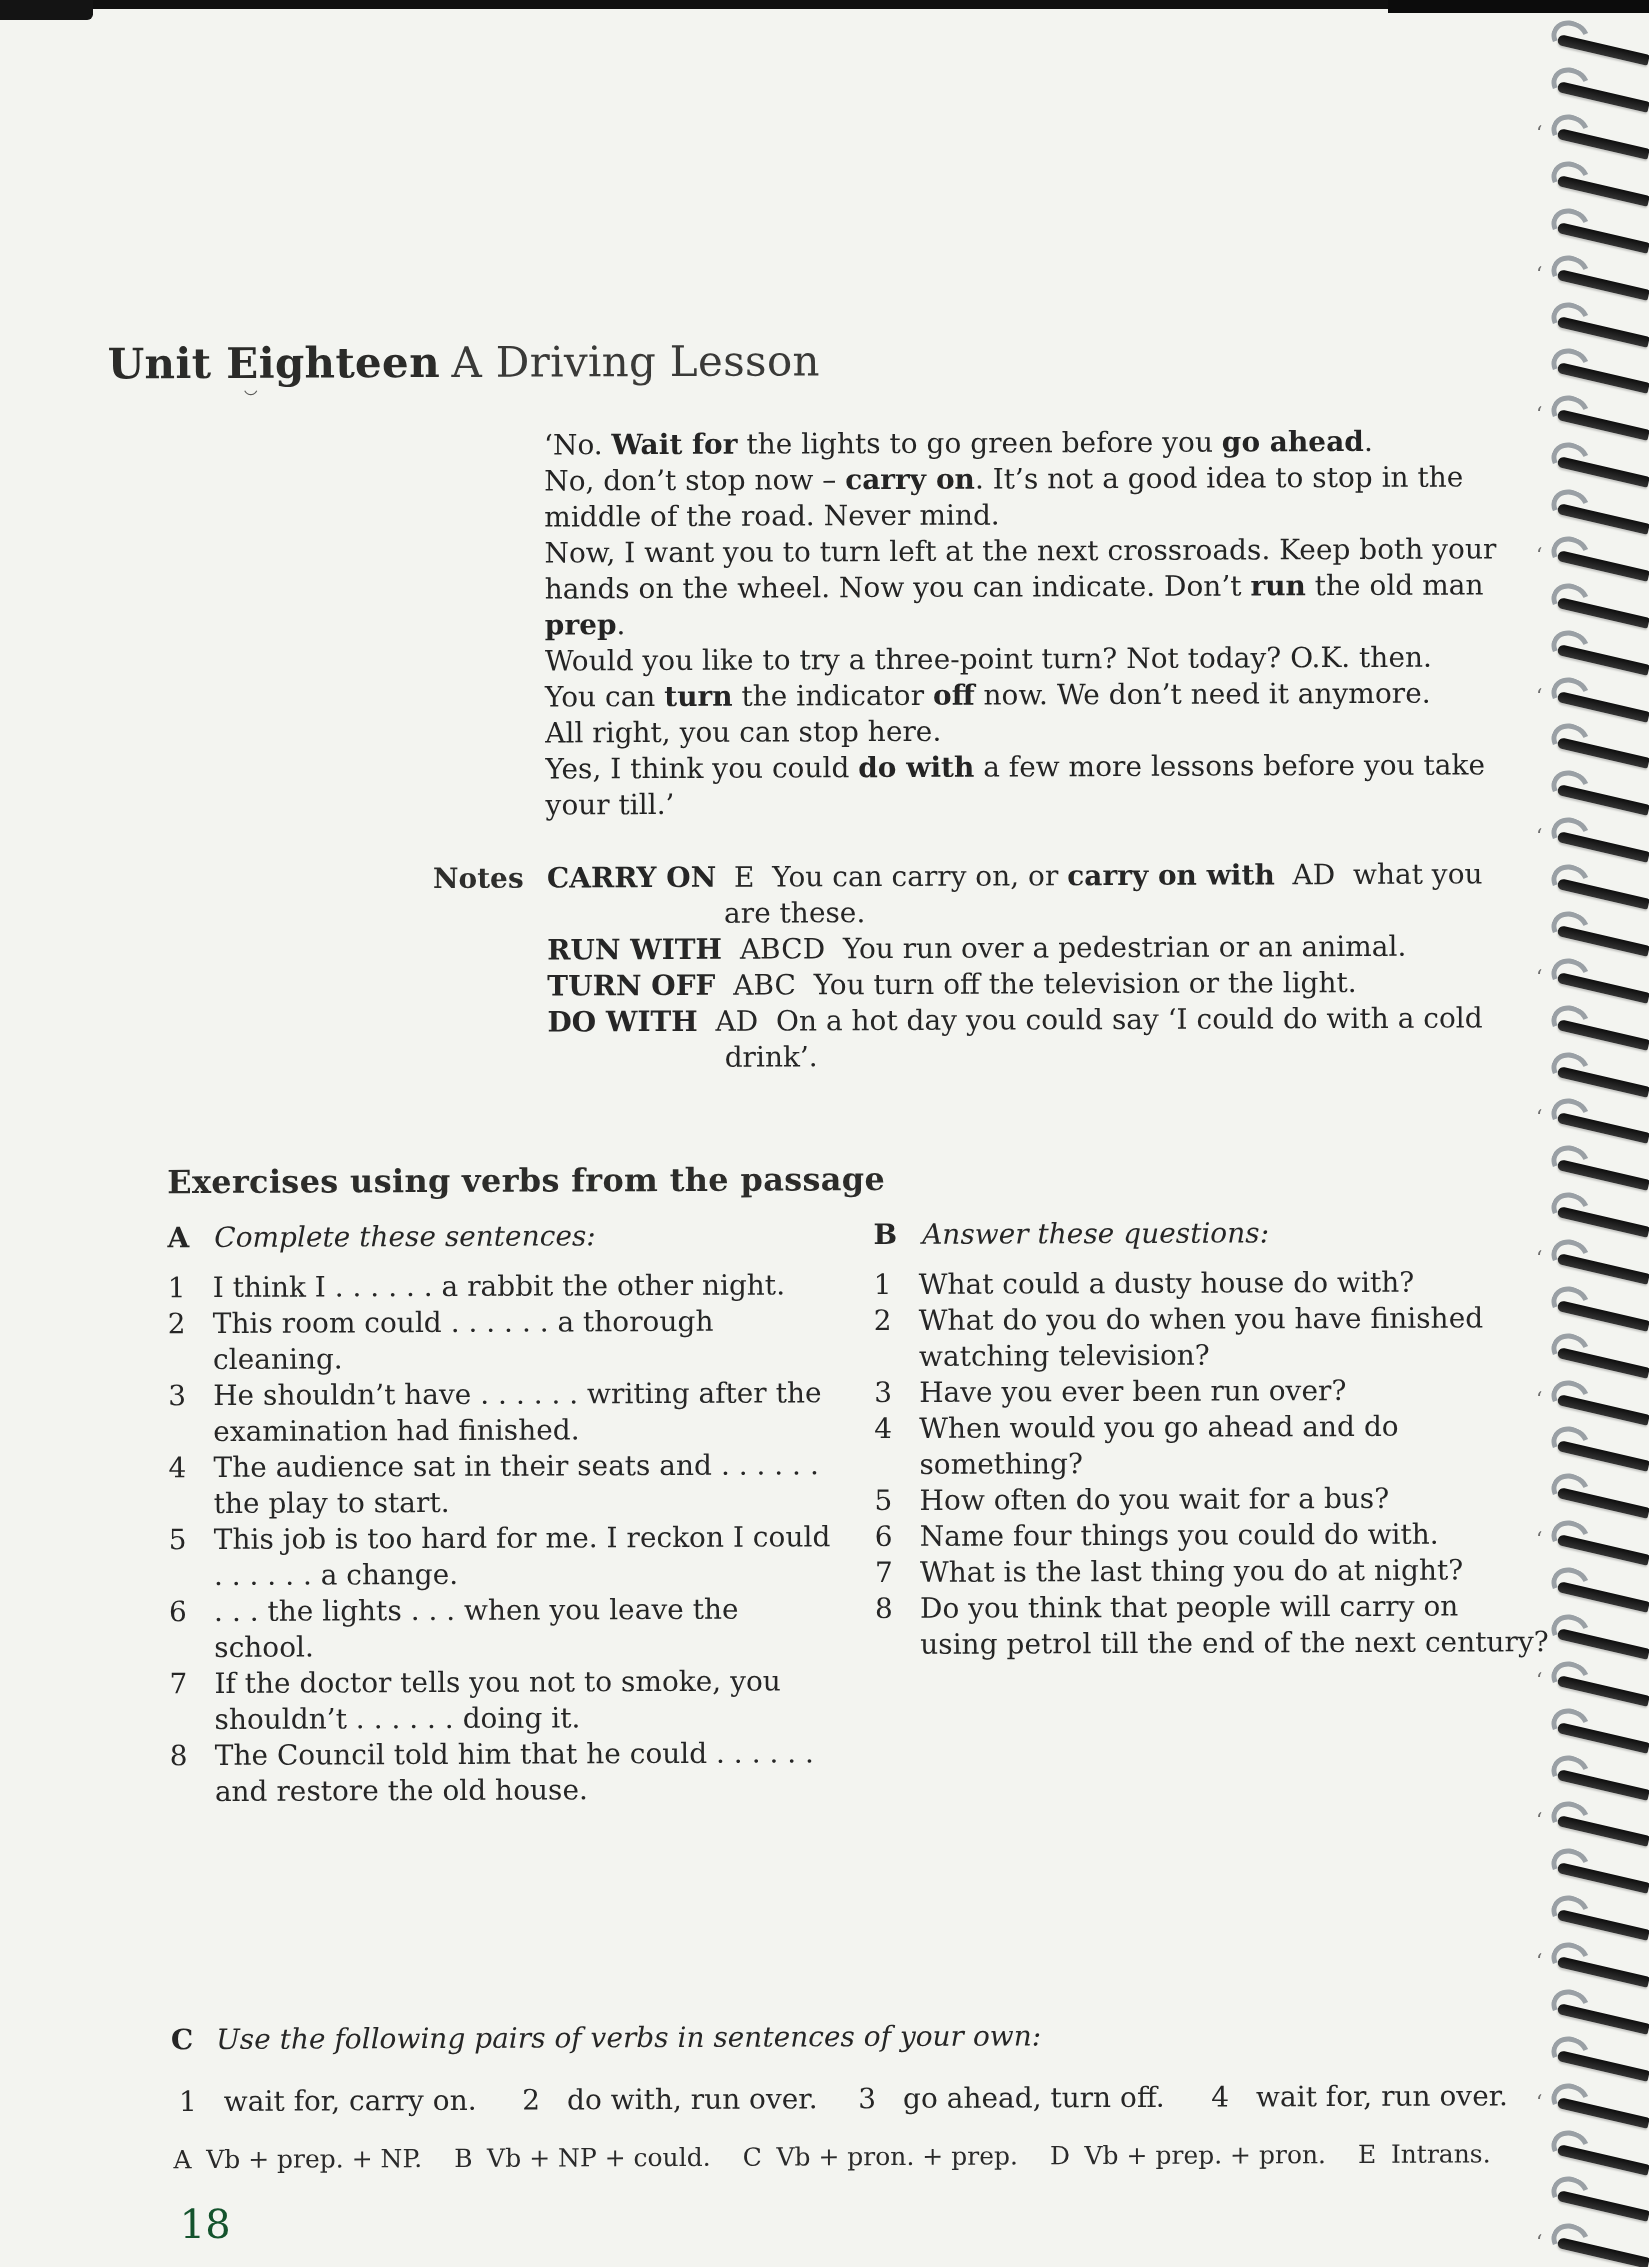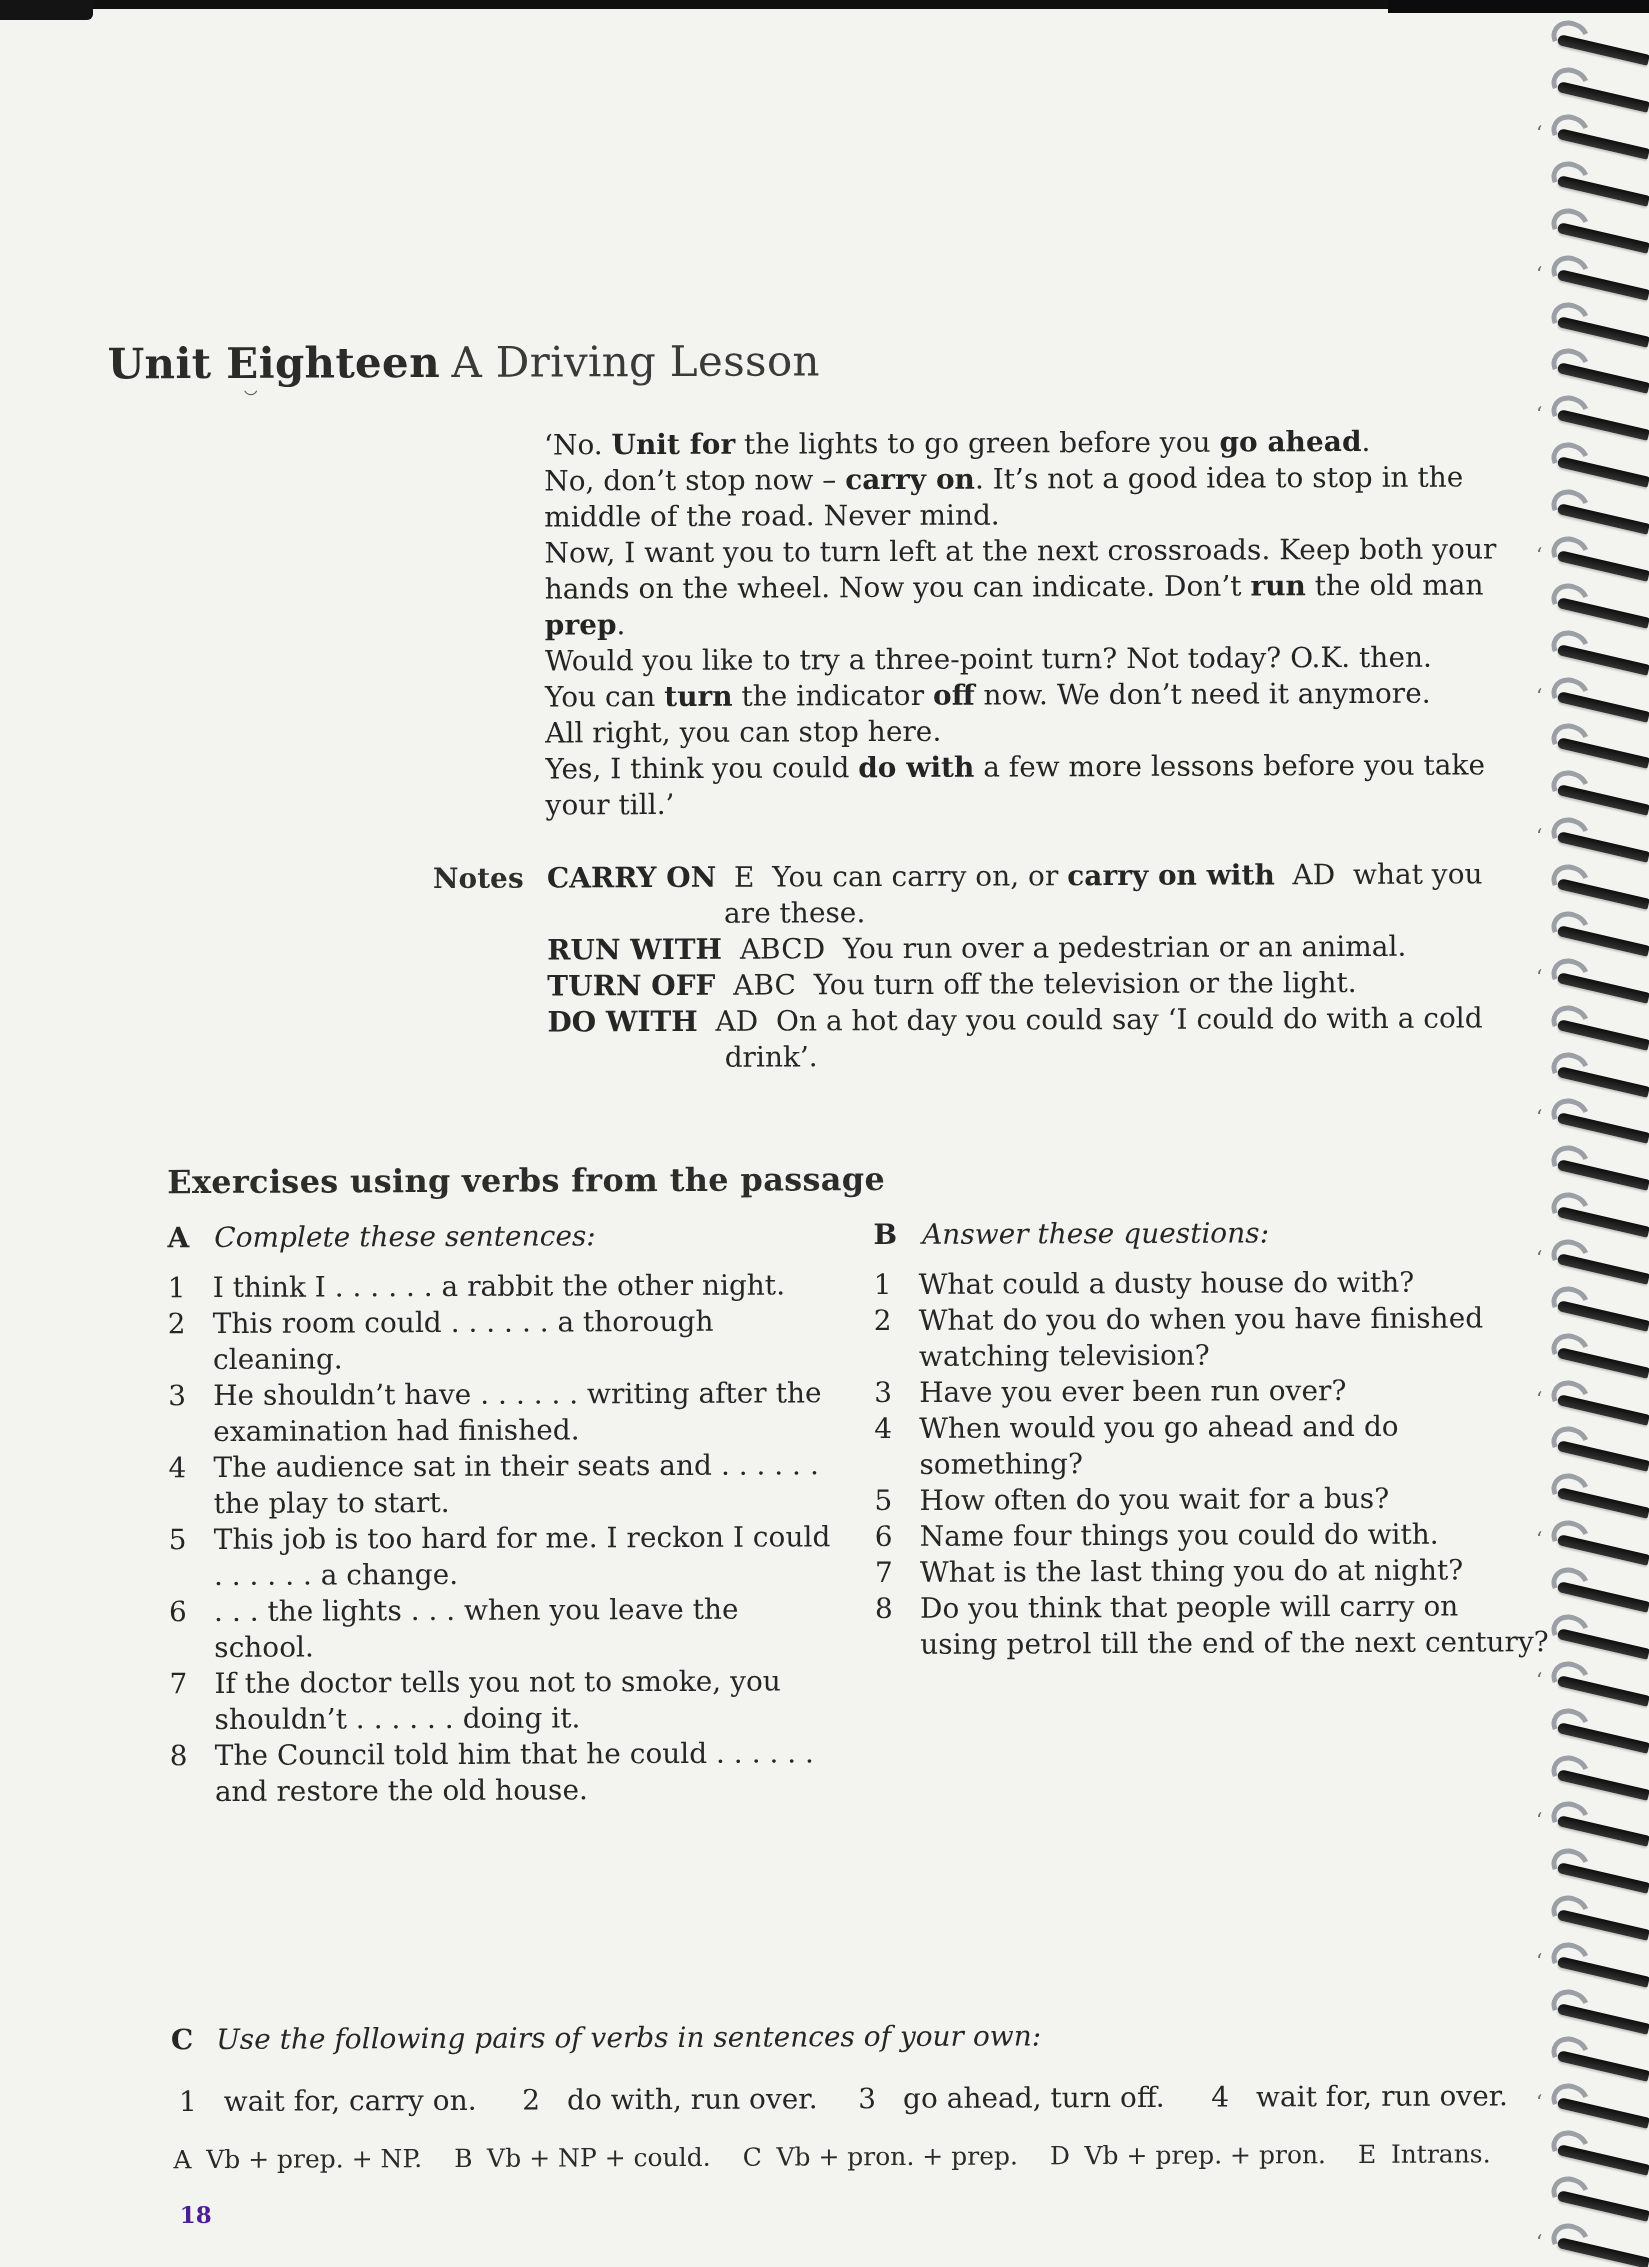--- a/index.html
+++ b/index.html
@@ -78,32 +78,32 @@
   .c-items{position:relative;height:43px;margin-top:26px;}
   .c-item{position:absolute;top:0;white-space:nowrap;}
   .c-item .cnum{margin-right:27px;}
   .c1{left:7.8px;} .c2{left:351px;} .c3{left:687px;} .c4{left:1040px;}
 
   
   .gkey{position:absolute;left:167px;top:2143px;font-size:25px;display:flex;white-space:nowrap;color:#2a2a2a;}
   .gk-item{margin-right:32px;}
   .gk-item .gl{margin-right:14.6px;}
 
-  .page-num{position:absolute;left:173px;top:2199px;font-size:23px;color:#4c1d95;font-weight:bold;}
+  .page-num{position:absolute;left:173px;top:2199px;font-size:40px;color:#14532d;}
 </style>
 </head>
 <body>
 
 <div class="content">
 
   <h1 class="title"><span class="tbold">Unit Eighteen</span><span class="trest">A Driving Lesson</span></h1>
   <span class="pen-mark">‿</span>
 
   <div class="passage">
-    <div class="pline"><span>‘No. </span><span class="b">Unit for</span><span> the lights to go green before you </span><span class="b">go ahead</span><span>.</span></div>
+    <div class="pline"><span>‘No. </span><span class="b">Wait for</span><span> the lights to go green before you </span><span class="b">go ahead</span><span>.</span></div>
     <div class="pline"><span>No, don’t stop now – </span><span class="b">carry on</span><span>. It’s not a good idea to stop in the</span></div>
     <div class="pline"><span>middle of the road. Never mind.</span></div>
     <div class="pline"><span>Now, I want you to turn left at the next crossroads. Keep both your</span></div>
     <div class="pline"><span>hands on the wheel. Now you can indicate. Don’t </span><span class="b">run</span><span> the old man</span></div>
     <div class="pline"><span class="b">prep</span><span>.</span></div>
     <div class="pline"><span>Would you like to try a three-point turn? Not today? O.K. then.</span></div>
     <div class="pline"><span>You can </span><span class="b">turn</span><span> the indicator </span><span class="b">off</span><span> now. We don’t need it anymore.</span></div>
     <div class="pline"><span>All right, you can stop here.</span></div>
     <div class="pline"><span>Yes, I think you could </span><span class="b">do with</span><span> a few more lessons before you take</span></div>
     <div class="pline"><span>your till.’</span></div>

